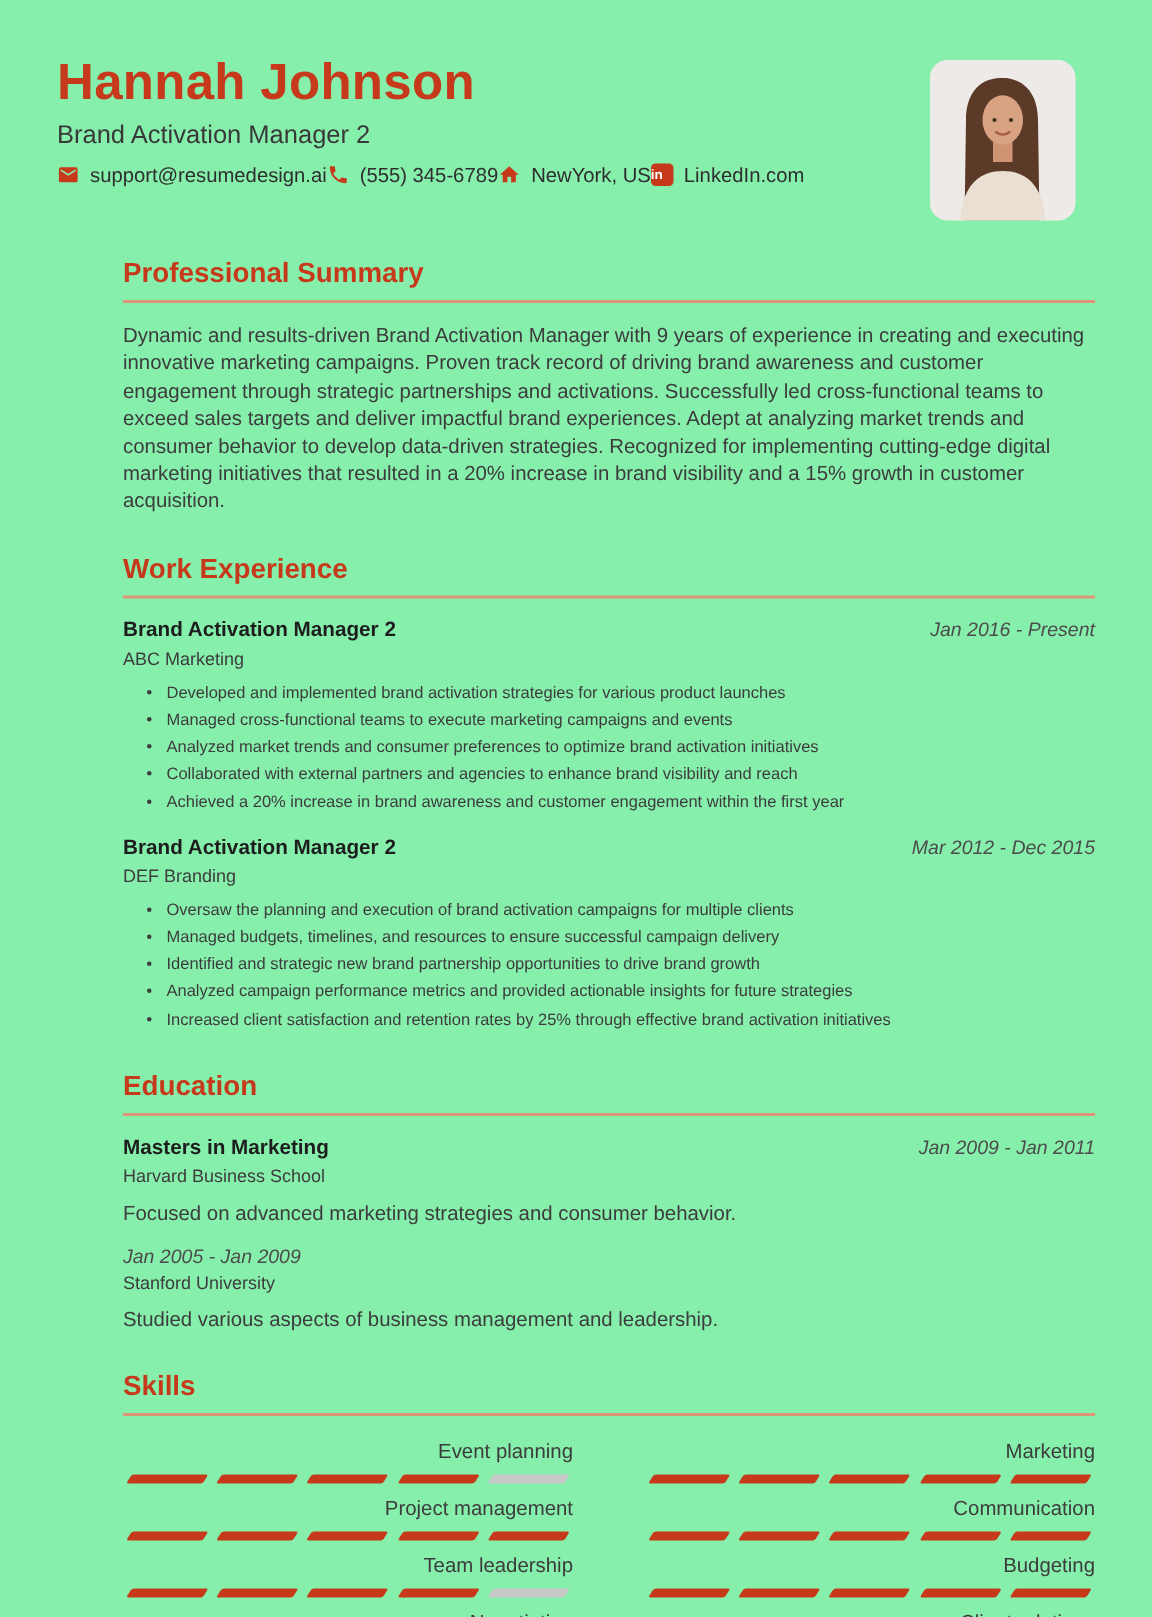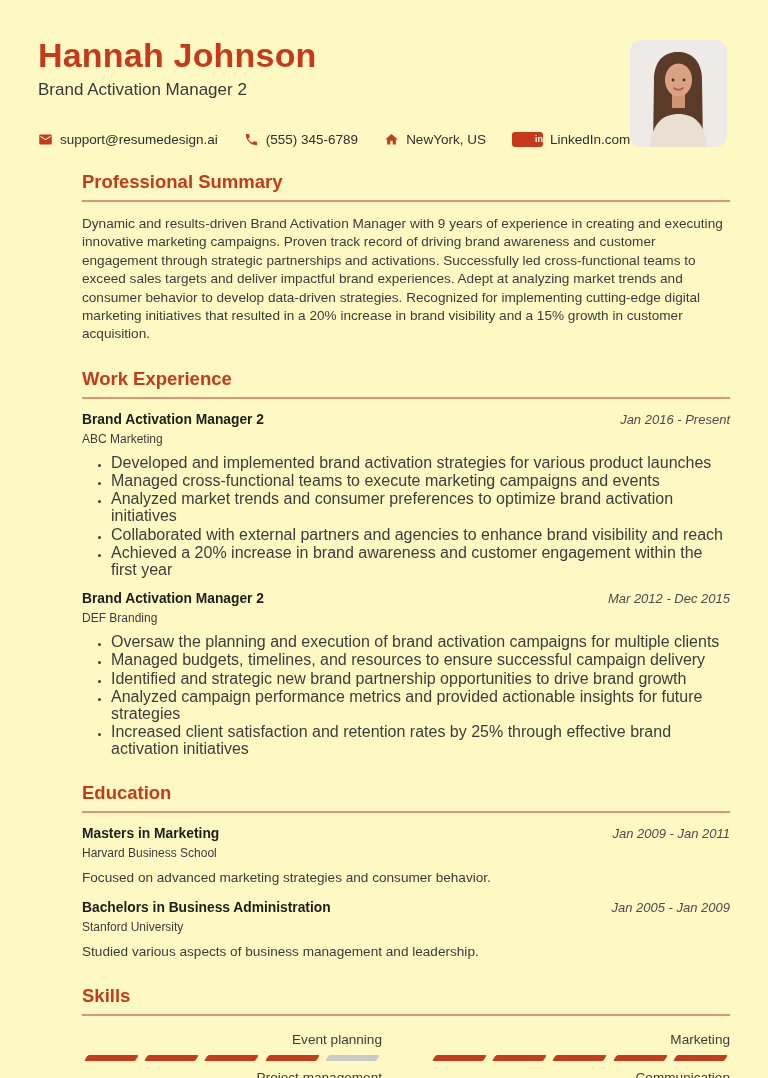--- a/index.html
+++ b/index.html
@@ -2,33 +2,33 @@
 <html><head>
 <meta charset="utf-8">
 <style>
   * { box-sizing: border-box; margin: 0; padding: 0; }
   html, body { background: #ffffff; }
   body {
     width: 768px; height: 1078px; overflow: hidden;
     font-family: "Liberation Sans", "DejaVu Sans", sans-serif;
     color: #3c3c3c;
   }
-  .page { width: 768px; height: 1078px; padding: 36px 38px 0 38px; background: #fef9c3; }
+  .page { width: 768px; height: 1078px; padding: 36px 38px 0 38px; background: #86efac; }
 
   
   .header { display: flex; justify-content: space-between; align-items: flex-start; }
   .name { font-size: 34px; font-weight: bold; line-height: 38px; color: #c63a1b; letter-spacing: 0.2px; }
   .headline { font-size: 17px; color: #383838; margin-top: 5px; line-height: 22px; }
-  .contacts { display: flex; align-items: center; gap: 26px; margin-top: 31px; font-size: 13.5px; color: #2e2e2e; }
+  .contacts { display: flex; align-items: center; margin-top: 8px; font-size: 13.5px; color: #2e2e2e; }
   .contact { display: flex; align-items: center; gap: 7px; white-space: nowrap; }
   .cicon { width: 15px; height: 15px; flex: 0 0 auto; }
   .cicon svg { display: block; width: 15px; height: 15px; fill: #c63a1b; }
   .li-badge {
-    width: 31px; height: 15px; border-radius: 3px; background: #c63a1b;
-    color: #fff; font-size: 9px; font-weight: bold; line-height: 15px; text-align: right;
+    width: 15px; height: 15px; border-radius: 3px; background: #c63a1b;
+    color: #fff; font-size: 9px; font-weight: bold; line-height: 15px; text-align: left;
   }
   .photo {
     width: 97px; height: 107px; border-radius: 12px; overflow: hidden;
     background: #edeae7; flex: 0 0 auto; margin-right: 13px; margin-top: 4px;
   }
   .photo svg { display: block; width: 100%; height: 100%; }
 
   
   .section { margin-top: 23px; margin-left: 44px; }
   .section-heading { font-size: 18.5px; font-weight: bold; color: #c63a1b; line-height: 23px; }
@@ -36,21 +36,21 @@
 
   .summary-text { margin-top: 13px; font-size: 13.6px; line-height: 18.4px; color: #3c3c3c; }
 
   
   .entry { margin-top: 12px; }
   .entry-head { display: flex; justify-content: space-between; align-items: baseline; }
   .entry-title { font-size: 13.8px; font-weight: bold; color: #1d1d1d; line-height: 18px; }
   .entry-date { font-size: 13px; font-style: italic; color: #4c4c4c; text-align: right; }
   .entry-sub { font-size: 12px; color: #3c3c3c; margin-top: 1px; line-height: 18px; }
   .bullets { margin: 6px 0 0 0; padding-left: 29px; }
-  .bullets li { font-size: 16px; line-height: 17.2px; margin-bottom: 1px; color: #3c3c3c; }
+  .bullets li { font-size: 11px; line-height: 17.2px; margin-bottom: 1px; color: #3c3c3c; }
   .bullets li::marker { font-size: 11px; }
   .edu-desc { font-size: 13.6px; color: #3c3c3c; margin-top: 7px; line-height: 18px; }
 
   
   .skills-grid { display: grid; grid-template-columns: 1fr 1fr; column-gap: 48px; margin-top: 15px; }
   .skill-item { margin-bottom: 8px; text-align: right; }
   .skill-label { font-size: 13.6px; color: #3c3c3c; line-height: 18px; }
   .skill-bar { display: flex; gap: 9px; margin-top: 6px; padding: 0 4px; }
   .seg { flex: 1; height: 6px; background: #c9c9c9; transform: skewX(-32deg); border-radius: 1.5px; }
   .seg.on { background: #c63a1b; }
@@ -166,21 +166,20 @@
       <div class="entry-head">
         <span class="entry-title">Masters in Marketing</span>
         <span class="entry-date">Jan 2009 - Jan 2011</span>
       </div>
       <div class="entry-sub">Harvard Business School</div>
       <p class="edu-desc">Focused on advanced marketing strategies and consumer behavior.</p>
     </div>
 
     <div class="entry">
       <div class="entry-head">
-        <span class="entry-title">Bachelors in Business Administration</span>
         <span class="entry-date">Jan 2005 - Jan 2009</span>
       </div>
       <div class="entry-sub">Stanford University</div>
       <p class="edu-desc">Studied various aspects of business management and leadership.</p>
     </div>
   </div>
 
   <div class="section">
     <div class="section-heading">Skills</div>
     <hr class="section-rule">

